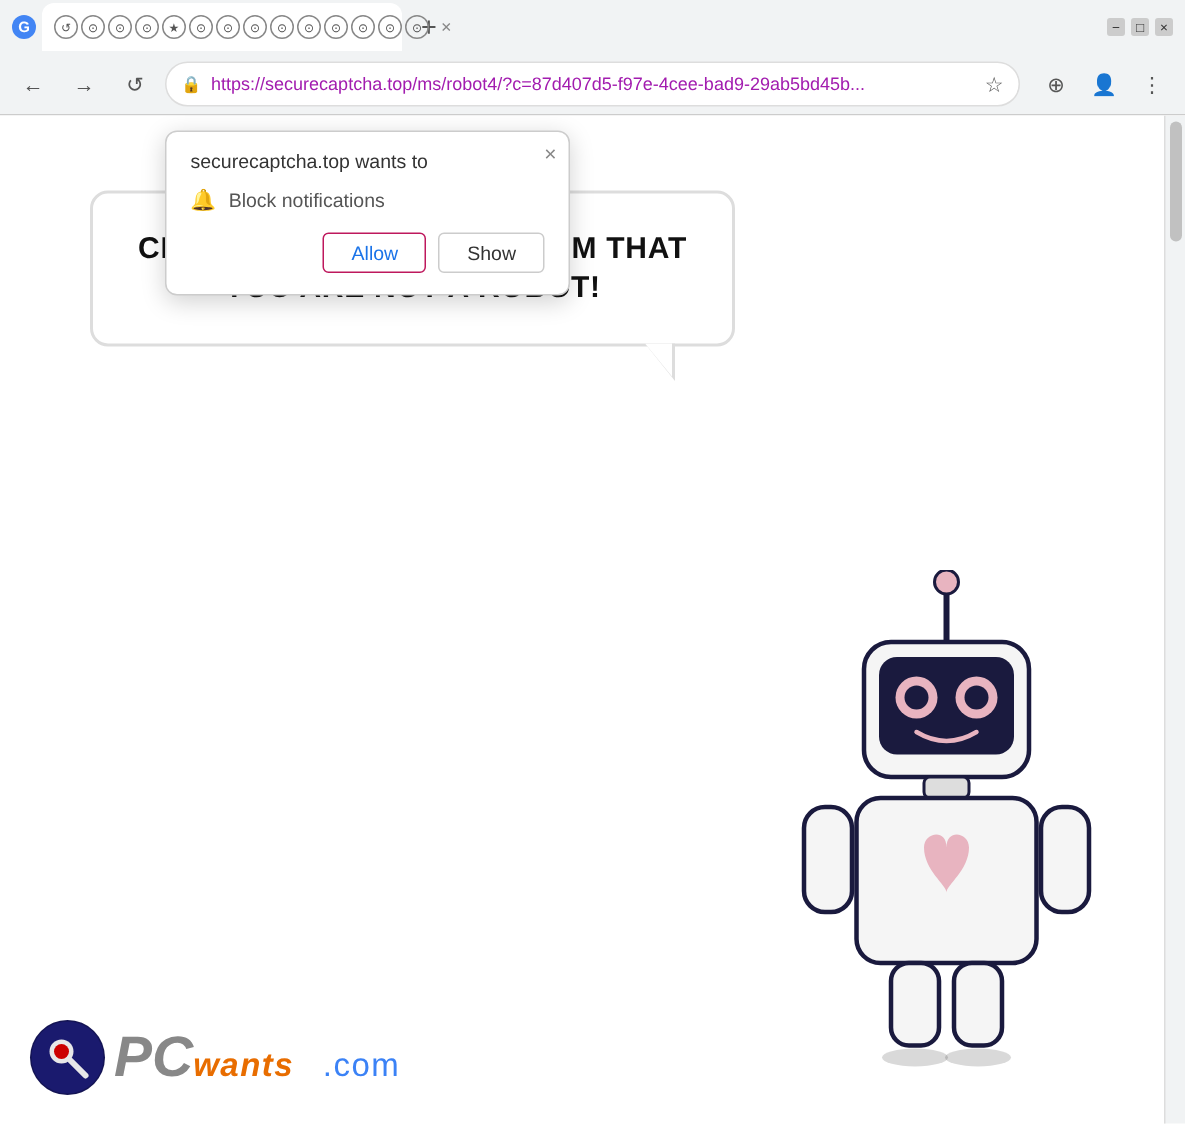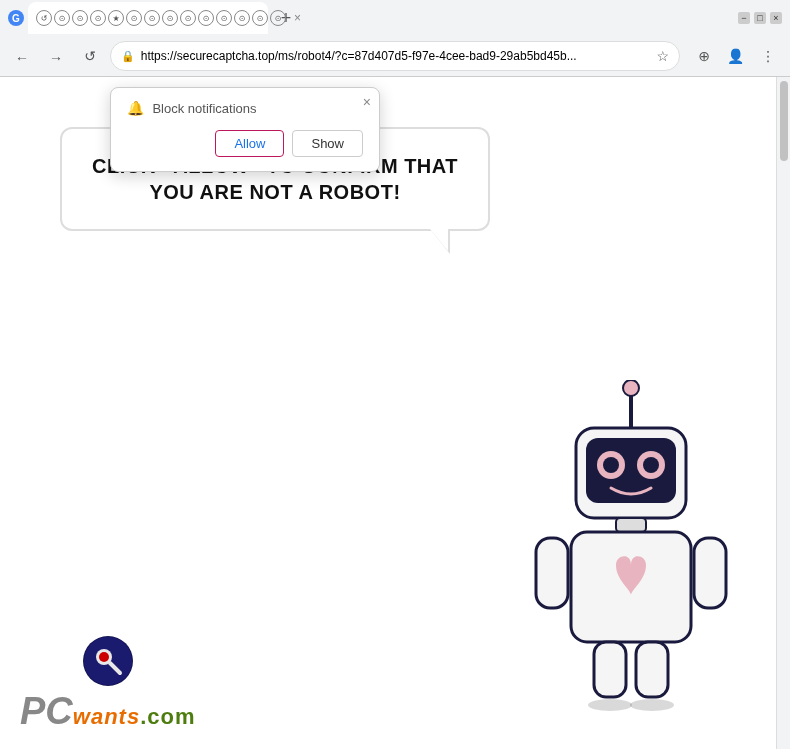--- a/index.html
+++ b/index.html
@@ -110,21 +110,21 @@
       border: 1px solid #ddd;
       border-radius: 15px;
       display: flex;
       align-items: center;
       padding: 0 10px;
       gap: 6px;
       font-size: 12px;
       color: #333;
     }
     .lock-icon { font-size: 11px; color: #555; }
-    .address-text { flex: 1; overflow: hidden; text-overflow: ellipsis; white-space: nowrap; font-size: 12px; color: #000000; }
+    .address-text { flex: 1; overflow: hidden; text-overflow: ellipsis; white-space: nowrap; font-size: 12px; color: #a21caf; }
     .address-right-icons { display: flex; gap: 4px; align-items: center; }
     .addr-icon { font-size: 14px; color: #555; cursor: pointer; }
     .toolbar-icons {
       display: flex;
       gap: 4px;
       align-items: center;
       margin-left: 4px;
     }
     .toolbar-icon {
       width: 28px; height: 28px;
@@ -300,21 +300,20 @@
     }
 
     
     .pcrisk-logo {
       position: absolute;
       bottom: 20px;
       left: 20px;
       display: flex;
       align-items: center;
       gap: 6px;
-      flex-direction: column;
     }
     .pcrisk-icon {
       width: 50px; height: 50px;
       background: radial-gradient(circle, #1a1a6e 60%, #000 100%);
       border-radius: 50%;
       display: flex; align-items: center; justify-content: center;
       position: relative;
       overflow: hidden;
     }
     .pcrisk-text-block {
@@ -330,22 +329,23 @@
     }
     .risk-text {
       font-size: 22px;
       font-weight: 700;
       color: #e86d00;
       line-height: 1;
       letter-spacing: 1px;
     }
     .com-text {
       font-size: 22px;
-      color: #4d7c0f;
-      font-weight: 700;
+      color: #3b82f6;
+      font-weight: 400;
+      margin-left: 19px;
     }
 
   </style>
 </head>
 <body>
 
 <div class="browser-chrome">
   <div class="tab-bar">
 
     <div class="tab-favicon-g">G</div>
@@ -404,20 +404,21 @@
 <div class="page-container">
 
   <div class="scrollbar">
     <div class="scrollbar-thumb"></div>
   </div>
 
   <div class="page-content">
 
     <div class="notification-popup">
       <div class="popup-close">×</div>
+      <div class="popup-title">securecaptcha.top wants to</div>
       <div class="popup-permission">
         <span class="bell-icon">🔔</span>
         <span>Block notifications</span>
       </div>
       <div class="popup-buttons">
         <button class="btn-allow">Allow</button>
         <button class="btn-block">Show</button>
       </div>
     </div>
 

